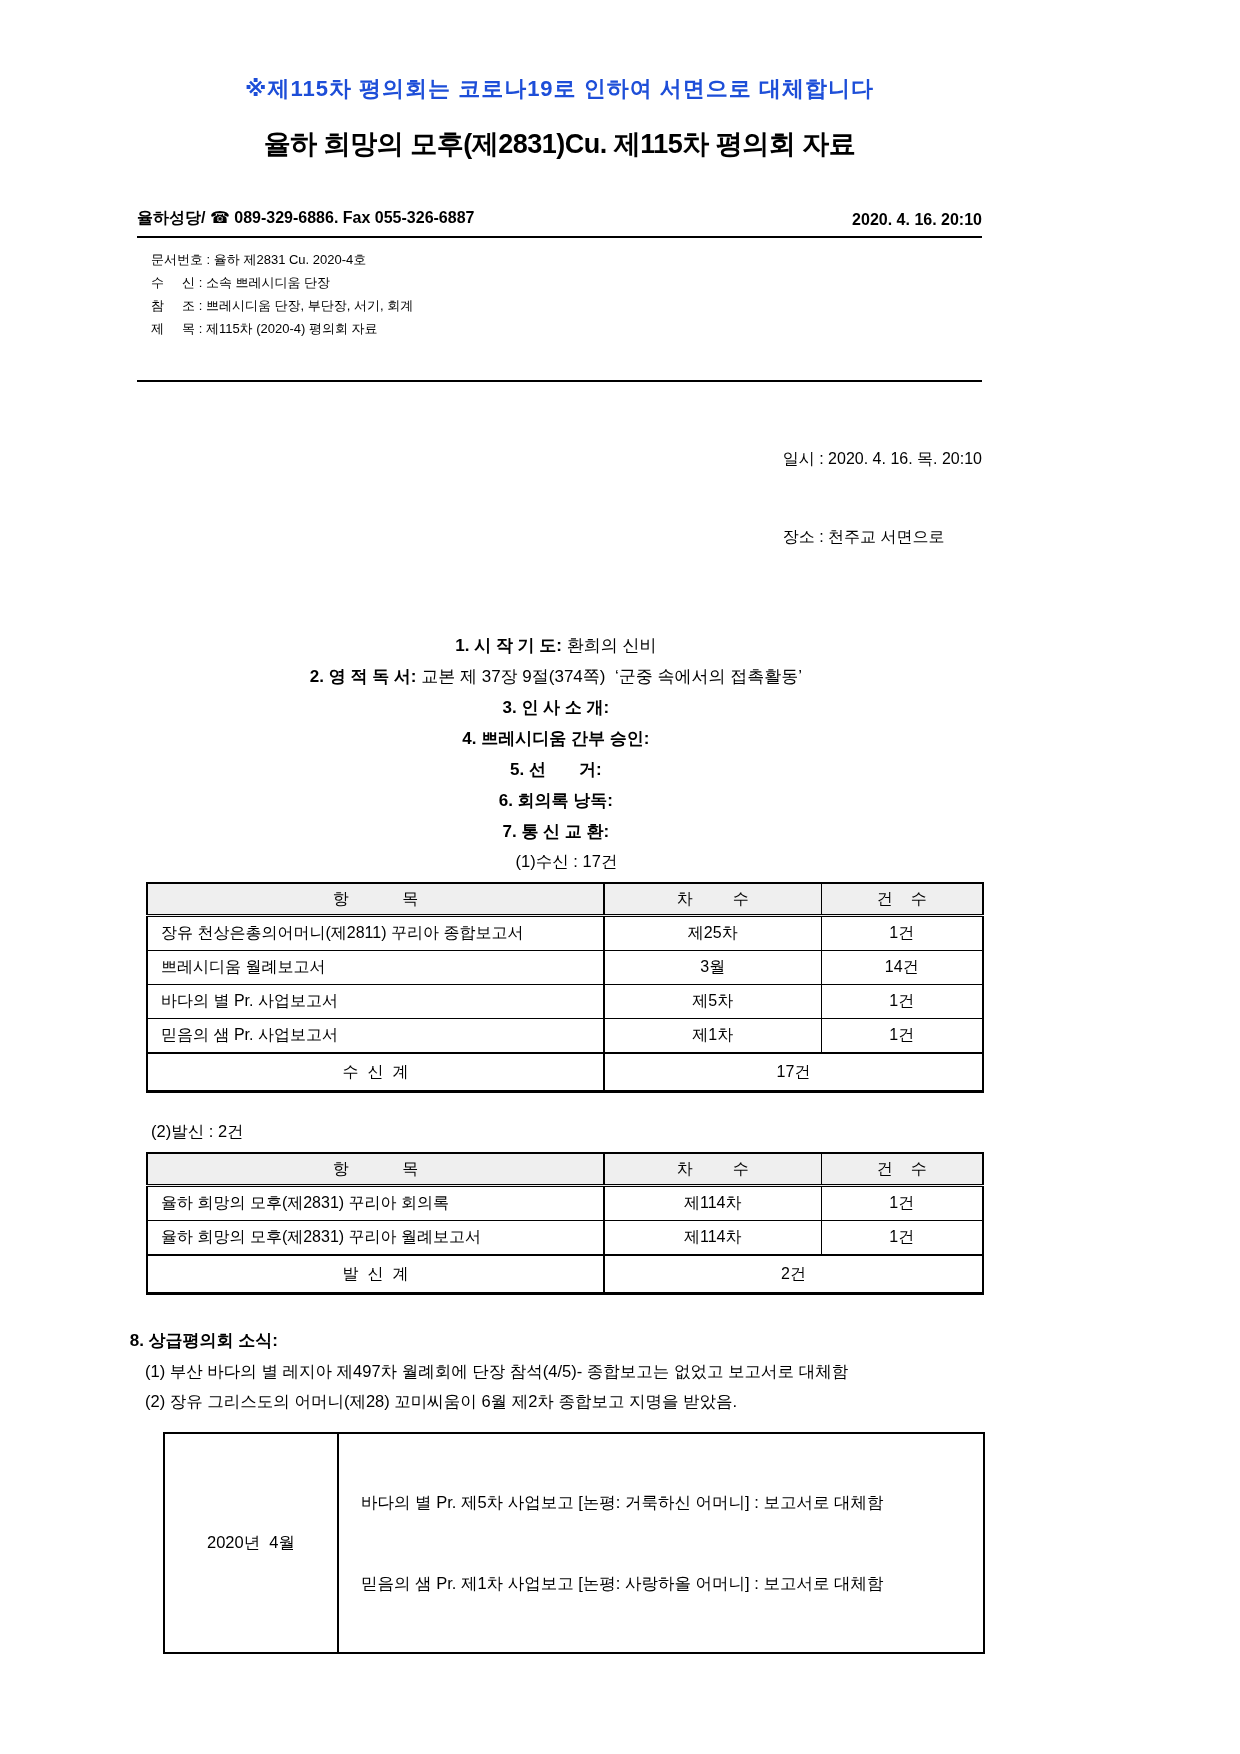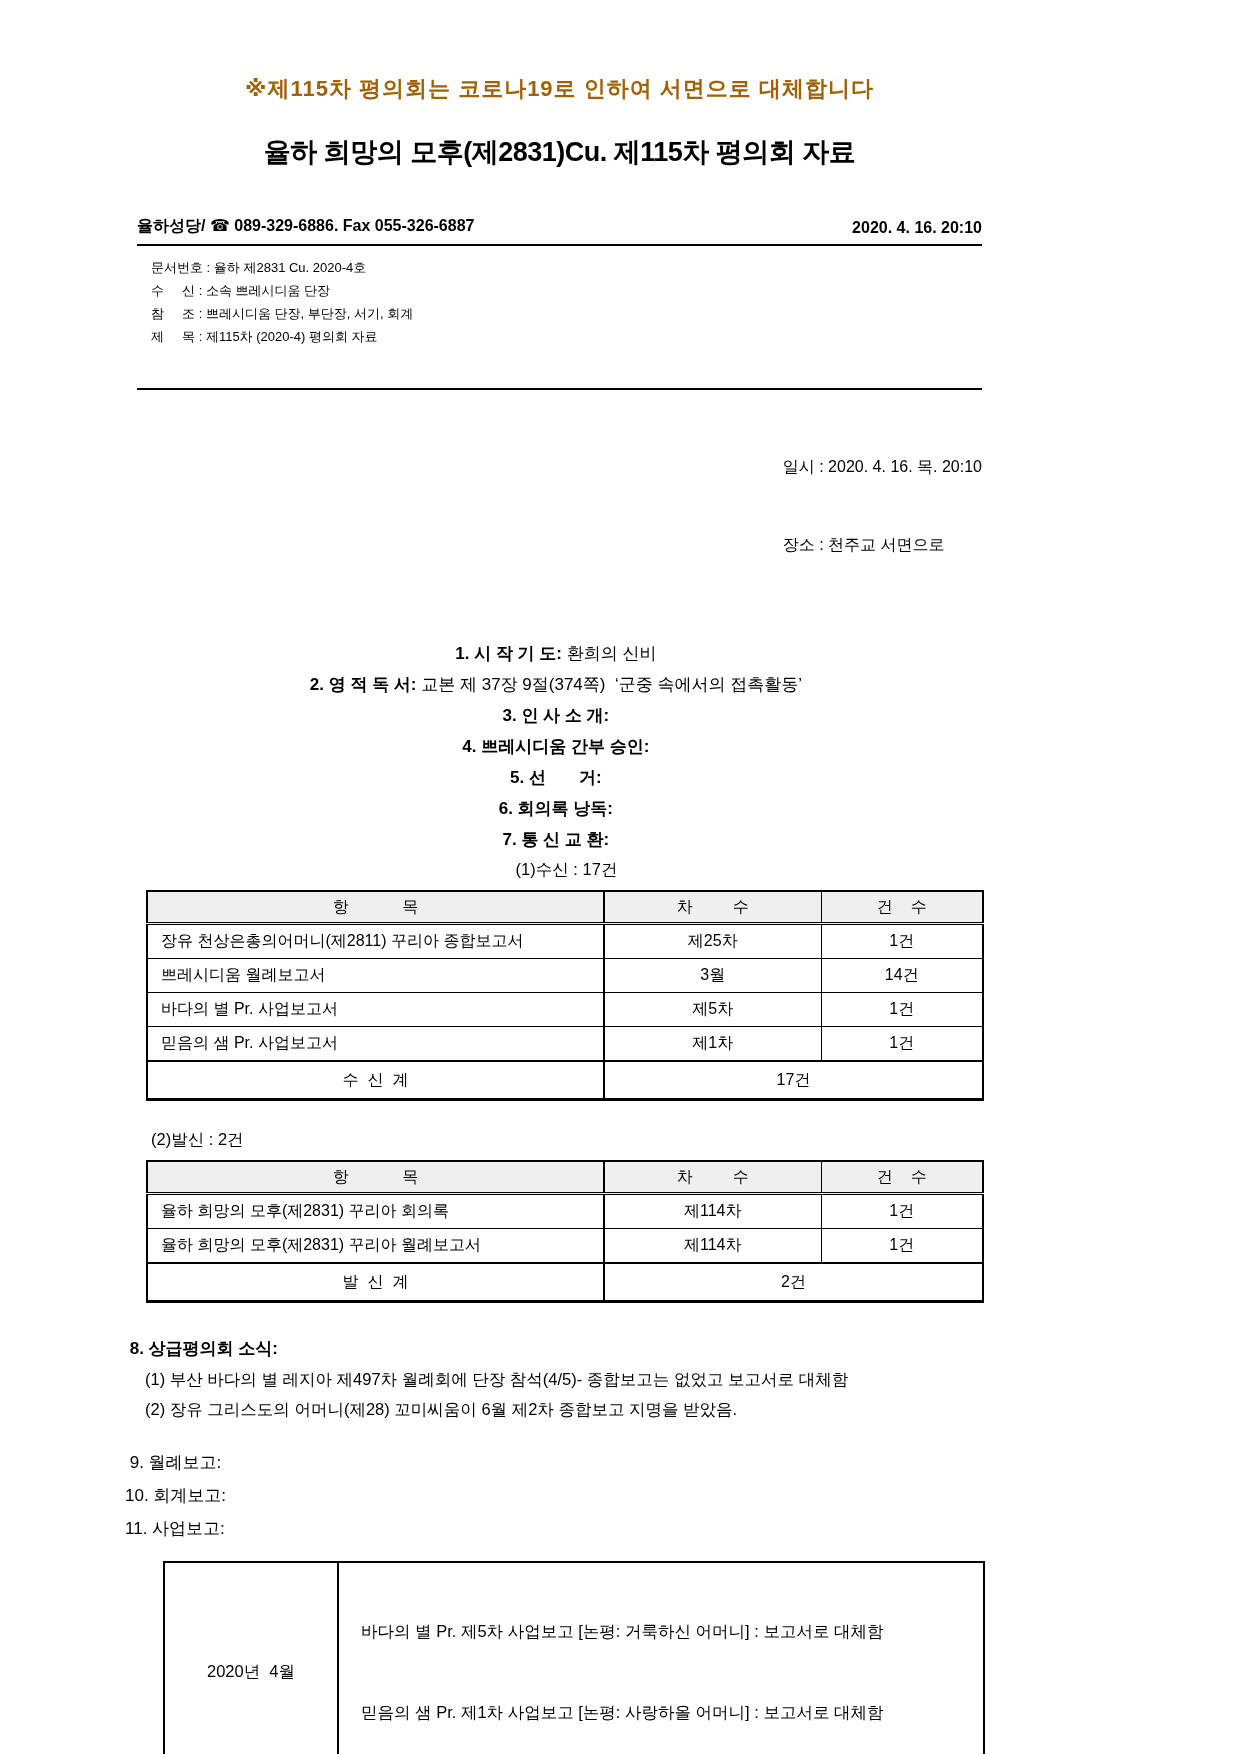--- a/index.html
+++ b/index.html
@@ -2,22 +2,22 @@
 <html><head>
 <meta charset="utf-8">
 <style>
   html,body{margin:0;padding:0;background:#fff;}
   .page{
     position:relative;width:1240px;height:1754px;background:#fff;overflow:hidden;
     font-family:"Liberation Sans","DejaVu Sans",sans-serif;color:#000;
   }
   .content{position:absolute;left:137px;top:0;width:845px;}
   .pre{white-space:pre;}
-  .notice{margin-top:74px;text-align:center;font-size:22px;font-weight:bold;letter-spacing:1px;color:#a16207;}
-  .doc-title{margin-top:30px;text-align:center;font-size:27px;font-weight:800;letter-spacing:-0.5px;}
+  .notice{margin-top:74px;text-align:center;font-size:22px;font-weight:bold;letter-spacing:1px;color:#1d4ed8;}
+  .doc-title{margin-top:22px;text-align:center;font-size:27px;font-weight:800;letter-spacing:-0.5px;}
   .header-bar{margin-top:46px;display:flex;justify-content:space-between;align-items:flex-end;font-size:16px;font-weight:bold;}
   .rule{border-top:2px solid #000;margin-top:7px;height:0;}
   .rule2{border-top:2px solid #000;margin-top:40px;height:0;}
   .docinfo{padding:10px 0 0 14px;font-size:13px;line-height:23px;}
   .docinfo div{white-space:pre;}
   .when{margin-top:12px;display:flex;justify-content:flex-end;font-size:16px;}
   .when-inner{text-align:left;line-height:26px;white-space:pre;}
   .agenda{margin-left:-12px;font-size:17px;}
   .agenda-1{margin-top:28px;text-align:center;}
   .a-item{line-height:31px;white-space:pre;}
@@ -175,25 +175,20 @@
         </tbody>
       </table>
     </div>
 
     <div class="agenda mt8">
       <div class="a-item"><span class="lbl"> 8. 상급평의회 소식:</span></div>
       <div class="a-sub8">(1) 부산 바다의 별 레지아 제497차 월례회에 단장 참석(4/5)- 종합보고는 없었고 보고서로 대체함</div>
       <div class="a-sub8">(2) 장유 그리스도의 어머니(제28) 꼬미씨움이 6월 제2차 종합보고 지명을 받았음.</div>
     </div>
 
-    <div class="agenda mt9">
-      <div class="a-item2"><span class="lbl"> 9. 월례보고:</span></div>
-      <div class="a-item2"><span class="lbl">10. 회계보고:</span></div>
-      <div class="a-item2"><span class="lbl">11. 사업보고:</span></div>
-    </div>
 
     <div class="biz-wrap">
       <table class="biz tall">
         <colgroup>
             <col class="b1">
             <col>
           </colgroup>
         <tbody>
             <tr>
           <td class="period">2020년  4월</td>

